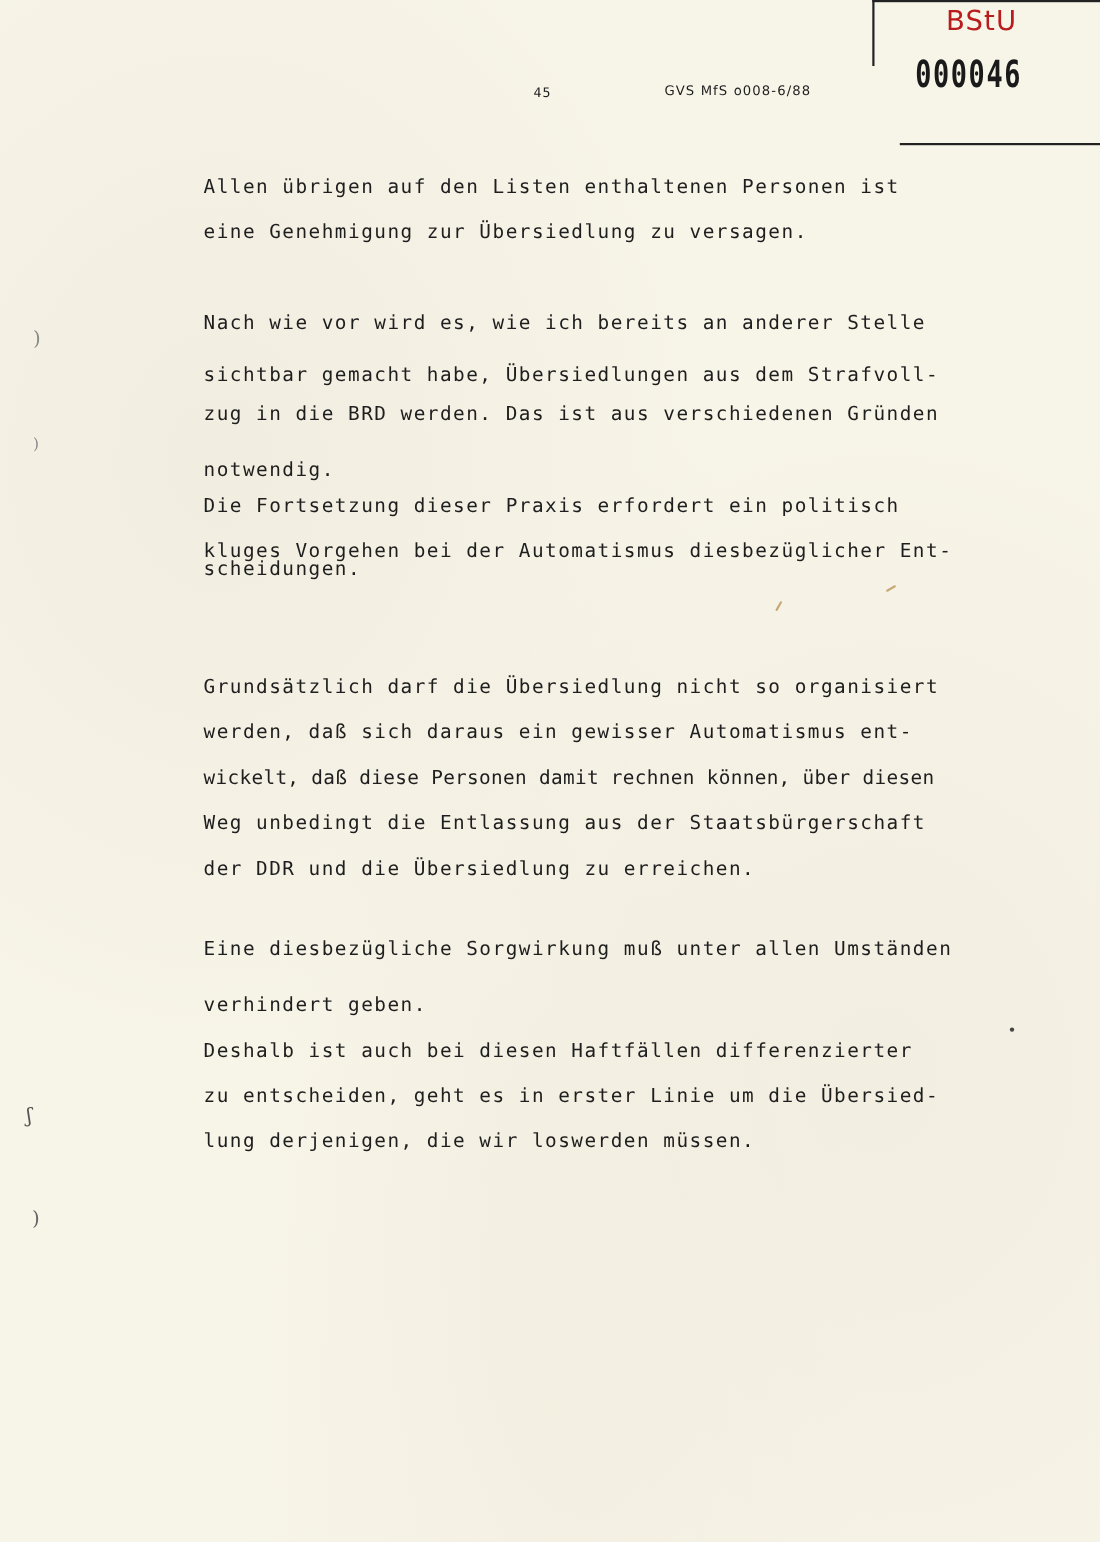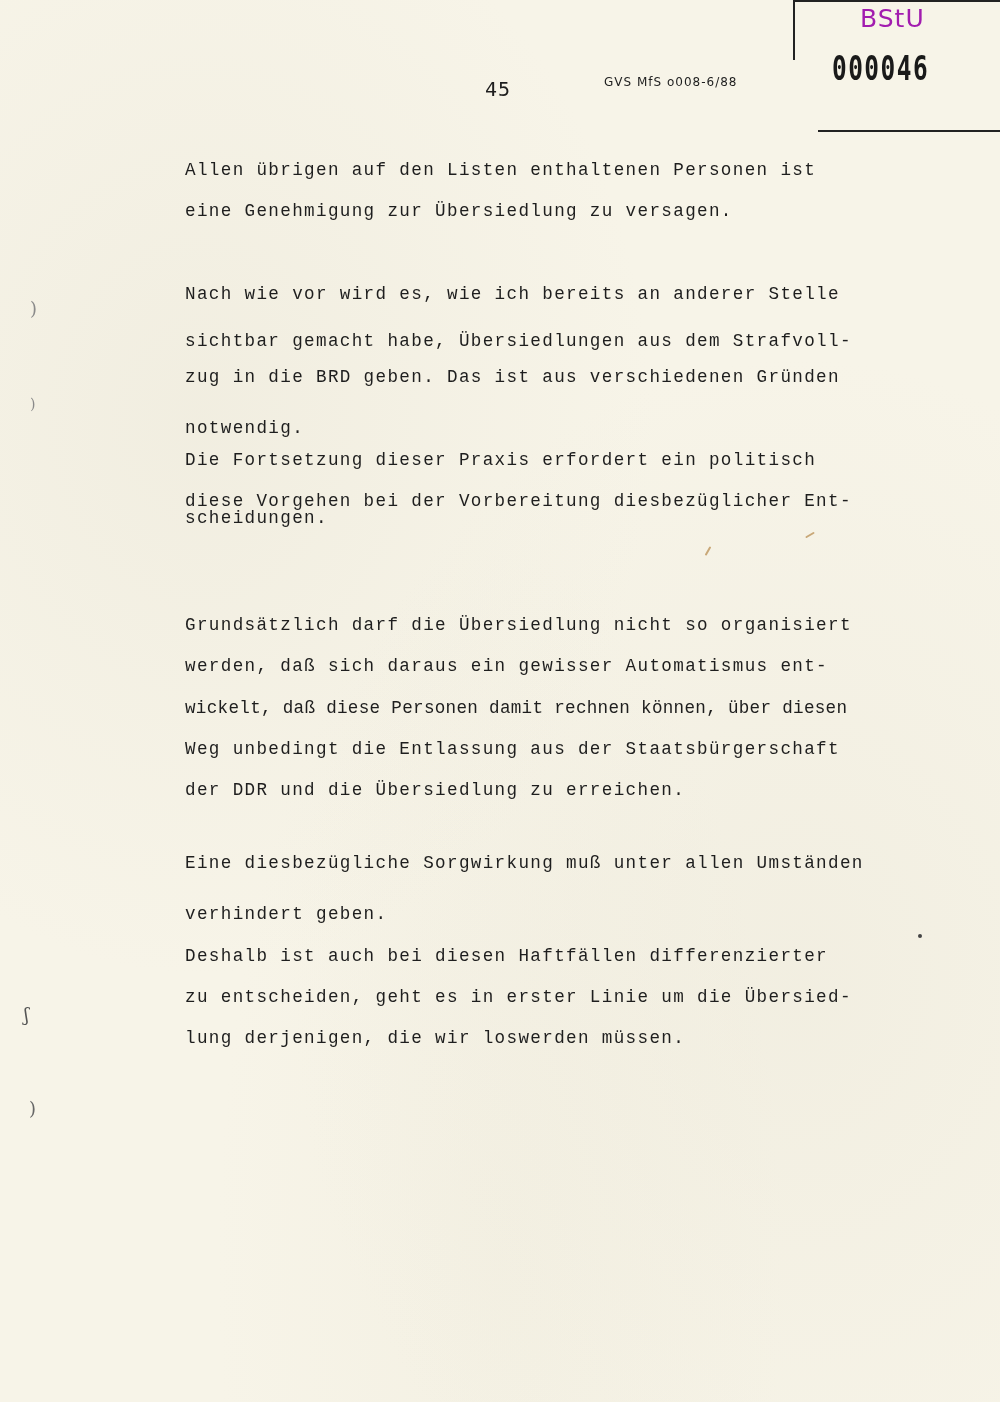--- a/index.html
+++ b/index.html
@@ -35,21 +35,21 @@
       border-top: 2px solid #222;
       box-sizing: border-box;
     }
     .stamp-label {
       position: absolute;
       left: 860px;
       top: 4px;
       font-family: "DejaVu Sans", sans-serif;
       font-size: 25px;
       letter-spacing: 1px;
-      color: #a21caf;
+      color: #b91c1c;
     }
     .stamp-number {
       position: absolute;
       left: 832px;
       top: 48px;
       font-family: "DejaVu Sans Mono", monospace;
       font-size: 34px;
       font-weight: bold;
       letter-spacing: 2px;
       transform: scaleX(0.72);
@@ -62,21 +62,21 @@
       top: 130px;
       width: 182px;
       height: 2px;
       background: #222;
     }
     
     .page-number {
       position: absolute;
       left: 485px;
       top: 77px;
-      font-size: 20px;
+      font-size: 12px;
       letter-spacing: 1px;
     }
     .doc-ref {
       position: absolute;
       left: 604px;
       top: 75px;
       font-family: "DejaVu Sans", sans-serif;
       font-size: 12px;
       letter-spacing: 1px;
     }
@@ -87,21 +87,20 @@
       top: 0;
       width: 720px;
     }
     .line {
       position: absolute;
       left: 0;
       white-space: pre;
       font-size: 17.6px;
       letter-spacing: 1.35px;
       line-height: 20px;
-      font-family: Liberation Mono, monospace;
     }
     
     .mark {
       position: absolute;
       color: #8a8a8a;
       font-family: "DejaVu Serif", serif;
       font-size: 18px;
     }
     .fiber {
       position: absolute;
@@ -124,24 +123,24 @@
 <div class="page-number">45</div>
 <div class="doc-ref">GVS MfS o008-6/88</div>
 
 <div class="body-text">
 
   <div class="line" style="top:160px">Allen übrigen auf den Listen enthaltenen Personen ist</div>
   <div class="line" style="top:201px">eine Genehmigung zur Übersiedlung zu versagen.</div>
 
   <div class="line" style="top:284px">Nach wie vor wird es, wie ich bereits an anderer Stelle</div>
   <div class="line" style="top:331px">sichtbar gemacht habe, Übersiedlungen aus dem Strafvoll-</div>
-  <div class="line" style="top:367px">zug in die BRD geben. Das ist aus verschiedenen Gründen</div>
+  <div class="line" style="top:367px">zug in die BRD werden. Das ist aus verschiedenen Gründen</div>
   <div class="line" style="top:418px">notwendig.</div>
   <div class="line" style="top:450px">Die Fortsetzung dieser Praxis erfordert ein politisch</div>
-  <div class="line" style="top:491px">diese Vorgehen bei der Vorbereitung diesbezüglicher Ent-</div>
+  <div class="line" style="top:491px">kluges Vorgehen bei der Automatismus diesbezüglicher Ent-</div>
   <div class="line" style="top:508px">scheidungen.</div>
 
   <div class="line" style="top:615px">Grundsätzlich darf die Übersiedlung nicht so organisiert</div>
   <div class="line" style="top:656px">werden, daß sich daraus ein gewisser Automatismus ent-</div>
   <div class="line" style="top:698px; letter-spacing:0.3px">wickelt, daß diese Personen damit rechnen können, über diesen</div>
   <div class="line" style="top:739px">Weg unbedingt die Entlassung aus der Staatsbürgerschaft</div>
   <div class="line" style="top:780px">der DDR und die Übersiedlung zu erreichen.</div>
 
   <div class="line" style="top:853px">Eine diesbezügliche Sorgwirkung muß unter allen Umständen</div>
   <div class="line" style="top:904px">verhindert geben.</div>

